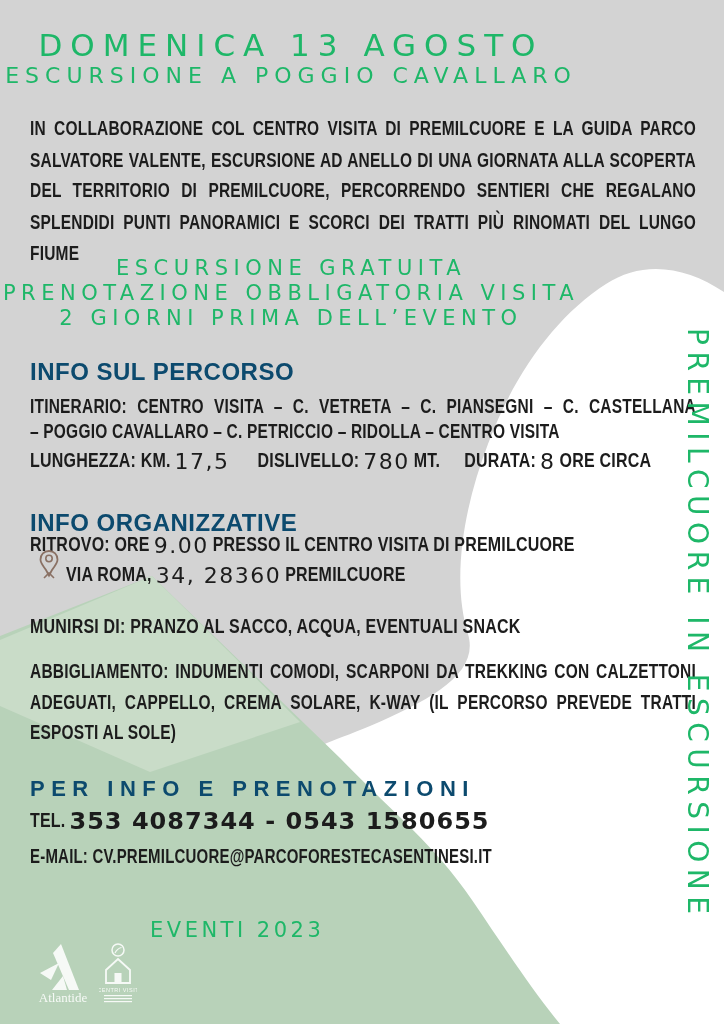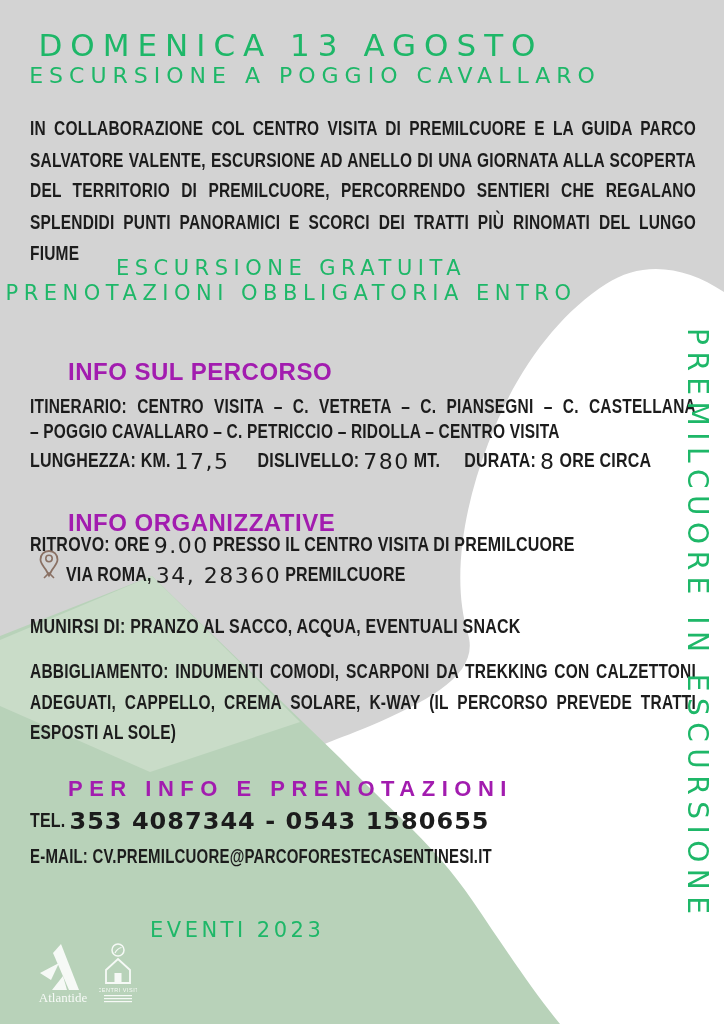--- a/index.html
+++ b/index.html
@@ -8,25 +8,25 @@
     background:#d3d3d3;
     font-family:"Liberation Sans", sans-serif;
   }
   .bg { position:absolute; left:0; top:0; width:724px; height:1024px; }
   .abs { position:absolute; }
   .geo { font-family:"DejaVu Sans", sans-serif; font-weight:400; }
   .green { color:#1eb768; }
   .center { left:0; width:582px; text-align:center; }
 
   .title1 { top:27px; font-size:31px; letter-spacing:8px; }
-  .title2 { top:63px; font-size:22px; letter-spacing:6px;padding-left:24px; }
+  .title2 { top:63px; font-size:22px; letter-spacing:6px; }
   .hl { top:256px; font-size:21px; letter-spacing:5.5px; line-height:25px; }
 
   .h-brown { position:absolute; left:30px; font-weight:700; font-size:24px;
-             color:#a21caf; letter-spacing:0.5px;margin-left:38px; }
+             color:#0c4a6e; letter-spacing:0.5px; }
   #route-heading { top:358px; }
   #org-heading   { top:509px; }
   #contact-heading { top:776px; font-size:22px; letter-spacing:6.5px;text-align:right; }
 
   .jblock { position:absolute; left:30px; width:666px; color:#1c1c1c;
             font-weight:700; letter-spacing:0.2px;
             transform:scaleY(1.32); transform-origin:0 0; }
   .jl { text-align:justify; text-align-last:justify; }
   .jl.last { text-align-last:left; }
   #intro-block    { top:113px; font-size:15.5px; line-height:23.5px; }
@@ -90,21 +90,22 @@
   <div class="jblock" id="intro-block">
     <div class="jl">IN COLLABORAZIONE COL CENTRO VISITA DI PREMILCUORE E LA GUIDA PARCO</div>
     <div class="jl">SALVATORE VALENTE, ESCURSIONE AD ANELLO DI UNA GIORNATA ALLA SCOPERTA</div>
     <div class="jl">DEL TERRITORIO DI PREMILCUORE, PERCORRENDO SENTIERI CHE REGALANO</div>
     <div class="jl">SPLENDIDI PUNTI PANORAMICI E SCORCI DEI TRATTI PIÙ RINOMATI DEL LUNGO</div>
     <div class="jl last">FIUME</div>
   </div>
 
   <div class="abs center geo green hl">
     <div>ESCURSIONE GRATUITA</div>
-    <div>PRENOTAZIONI OBBLIGATORIA ENTRO</div>
+    <div>PRENOTAZIONE OBBLIGATORIA VISITA</div>
+    <div>2 GIORNI PRIMA DELL’EVENTO</div>
   </div>
 
   <div class="h-brown" id="route-heading">INFO SUL PERCORSO</div>
   <div class="jblock" id="itinerary-block">
     <div class="jl">ITINERARIO: CENTRO VISITA – C. VETRETA – C. PIANSEGNI – C. CASTELLANA</div>
     <div class="jl last">– POGGIO CAVALLARO – C. PETRICCIO – RIDOLLA – CENTRO VISITA</div>
   </div>
   <div class="line" id="stats-line">
     <span class="sgroup"><span>LUNGHEZZA: KM.</span><span class="gnum">17,5</span><span></span></span><span class="sgroup"><span>DISLIVELLO:</span><span class="gnum">780</span><span>MT.</span></span><span class="sgroup"><span>DURATA:</span><span class="gnum">8</span><span>ORE CIRCA</span></span>
   </div>

